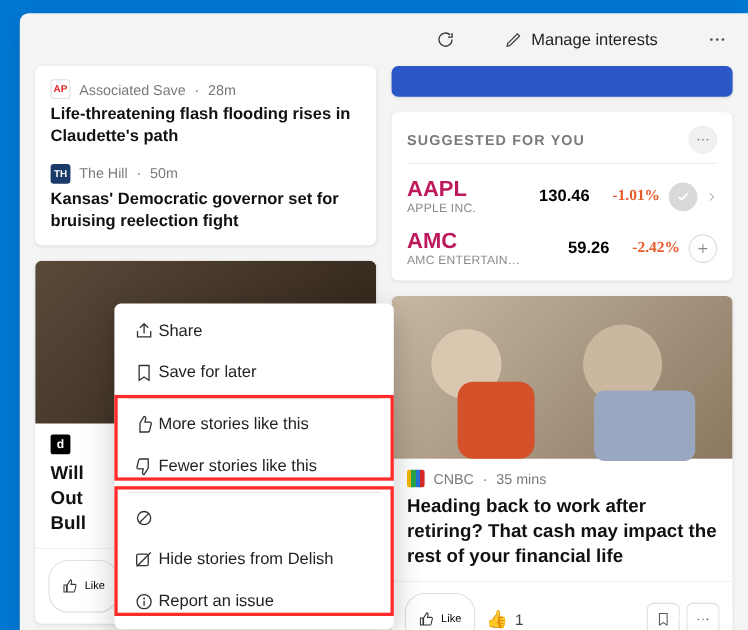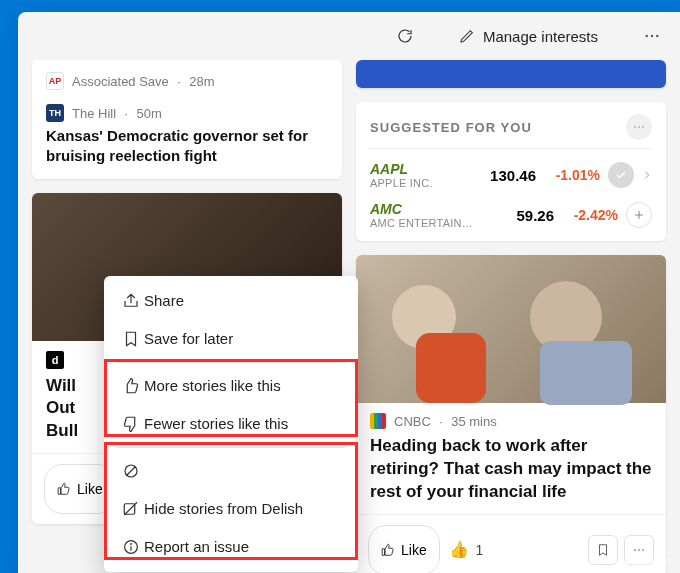--- a/index.html
+++ b/index.html
@@ -78,37 +78,37 @@
     font-size:13px; font-weight:700; letter-spacing:.08em; color:#7a7a7a;
     padding-bottom:8px; border-bottom:1px solid #eee; margin-bottom:6px;
   }
   .circle-btn {
     width:26px; height:26px; border-radius:50%; background:#f0f0f0; display:flex; align-items:center; justify-content:center;
     color:#888; cursor:pointer;
   }
   .stock-row {
     display:flex; align-items:center; gap:8px; padding:6px 0;
   }
-  .stock-sym { font-size:14px; font-weight:700; color:#4d7c0f;font-style:italic; }
+  .stock-sym { font-size:20px; font-weight:700; color:#be185d; }
   .stock-name { font-size:11px; color:#8a8a8a; letter-spacing:.02em;}
   .stock-left { flex:1; min-width:0; }
   .stock-price { font-weight:700; font-size:15px; width:60px; text-align:right; }
-  .stock-chg { color:#e75a2a; font-weight:600; font-size:14px; width:56px; text-align:right; }
+  .stock-chg { color:#e75a2a; font-weight:600; font-size:14px; width:56px; text-align:right;font-family:Liberation Serif, serif; }
   .story-card {
     background:#fff; border-radius:6px; box-shadow:0 1px 3px rgba(0,0,0,.1); overflow:hidden;
   }
   .story-img {
     height:148px; background:linear-gradient(135deg,#c8b8a4,#8a7860); position:relative;
   }
   .story-img.left { background:linear-gradient(135deg,#5a4a3a,#2a1e14); }
   .story-body { padding:10px 14px 10px; }
   .story-src { display:flex; align-items:center; gap:8px; font-size:13px; color:#7a7a7a; margin-bottom:6px;}
   .story-title { font-size:17px; font-weight:700; color:#111; line-height:1.35; }
   .story-foot { display:flex; align-items:center; justify-content:space-between; gap:8px; padding:10px 12px; border-top:1px solid #f0f0f0;}
-  .like-pill { display:flex; align-items:center; gap:6px; padding:16px 12px; border:1px solid #e0e0e0; border-radius:18px; font-size:14px; cursor:pointer;}
+  .like-pill { display:flex; align-items:center; gap:6px; padding:16px 12px; border:1px solid #e0e0e0; border-radius:18px; font-size:10px; cursor:pointer;}
   .reaction { display:flex; align-items:center; gap:6px; font-size:14px; color:#444; }
   .foot-right { display:flex; gap:6px; }
   .sq-btn { width:30px; height:30px; border:1px solid #e0e0e0; border-radius:6px; display:flex; align-items:center; justify-content:center; cursor:pointer; color:#555;}
   svg { display:block; }
   .cnbc-badge{width:16px;height:16px;border-radius:2px;background:linear-gradient(90deg,#f6b700 0 25%,#2aa54a 25% 50%,#2a6fd6 50% 75%,#d62a2a 75% 100%);}
   .d-badge{width:18px;height:18px;background:#000;color:#fff;display:flex;align-items:center;justify-content:center;font-weight:700;font-size:11px;border-radius:2px;}
   .watermark{position:absolute;bottom:6px;right:10px;font-size:11px;color:rgba(255,255,255,.6);}
   .people{position:absolute;inset:0;}
   .person{position:absolute;border-radius:50%;}
 </style>
@@ -141,20 +141,21 @@
 
     <div class="col" style="position:relative;">
       <div class="card">
         <div class="news-item">
           <div class="src-line">
             <span class="src-badge ap">AP</span>
             <span>Associated Save</span>
             <span>·</span>
             <span>28m</span>
           </div>
+          <div class="headline">Life-threatening flash flooding rises in Claudette's path</div>
         </div>
         <div class="news-item">
           <div class="src-line">
             <span class="src-badge hill">TH</span>
             <span>The Hill</span>
             <span>·</span>
             <span>50m</span>
           </div>
           <div class="headline">Kansas' Democratic governor set for bruising reelection fight</div>
         </div>

